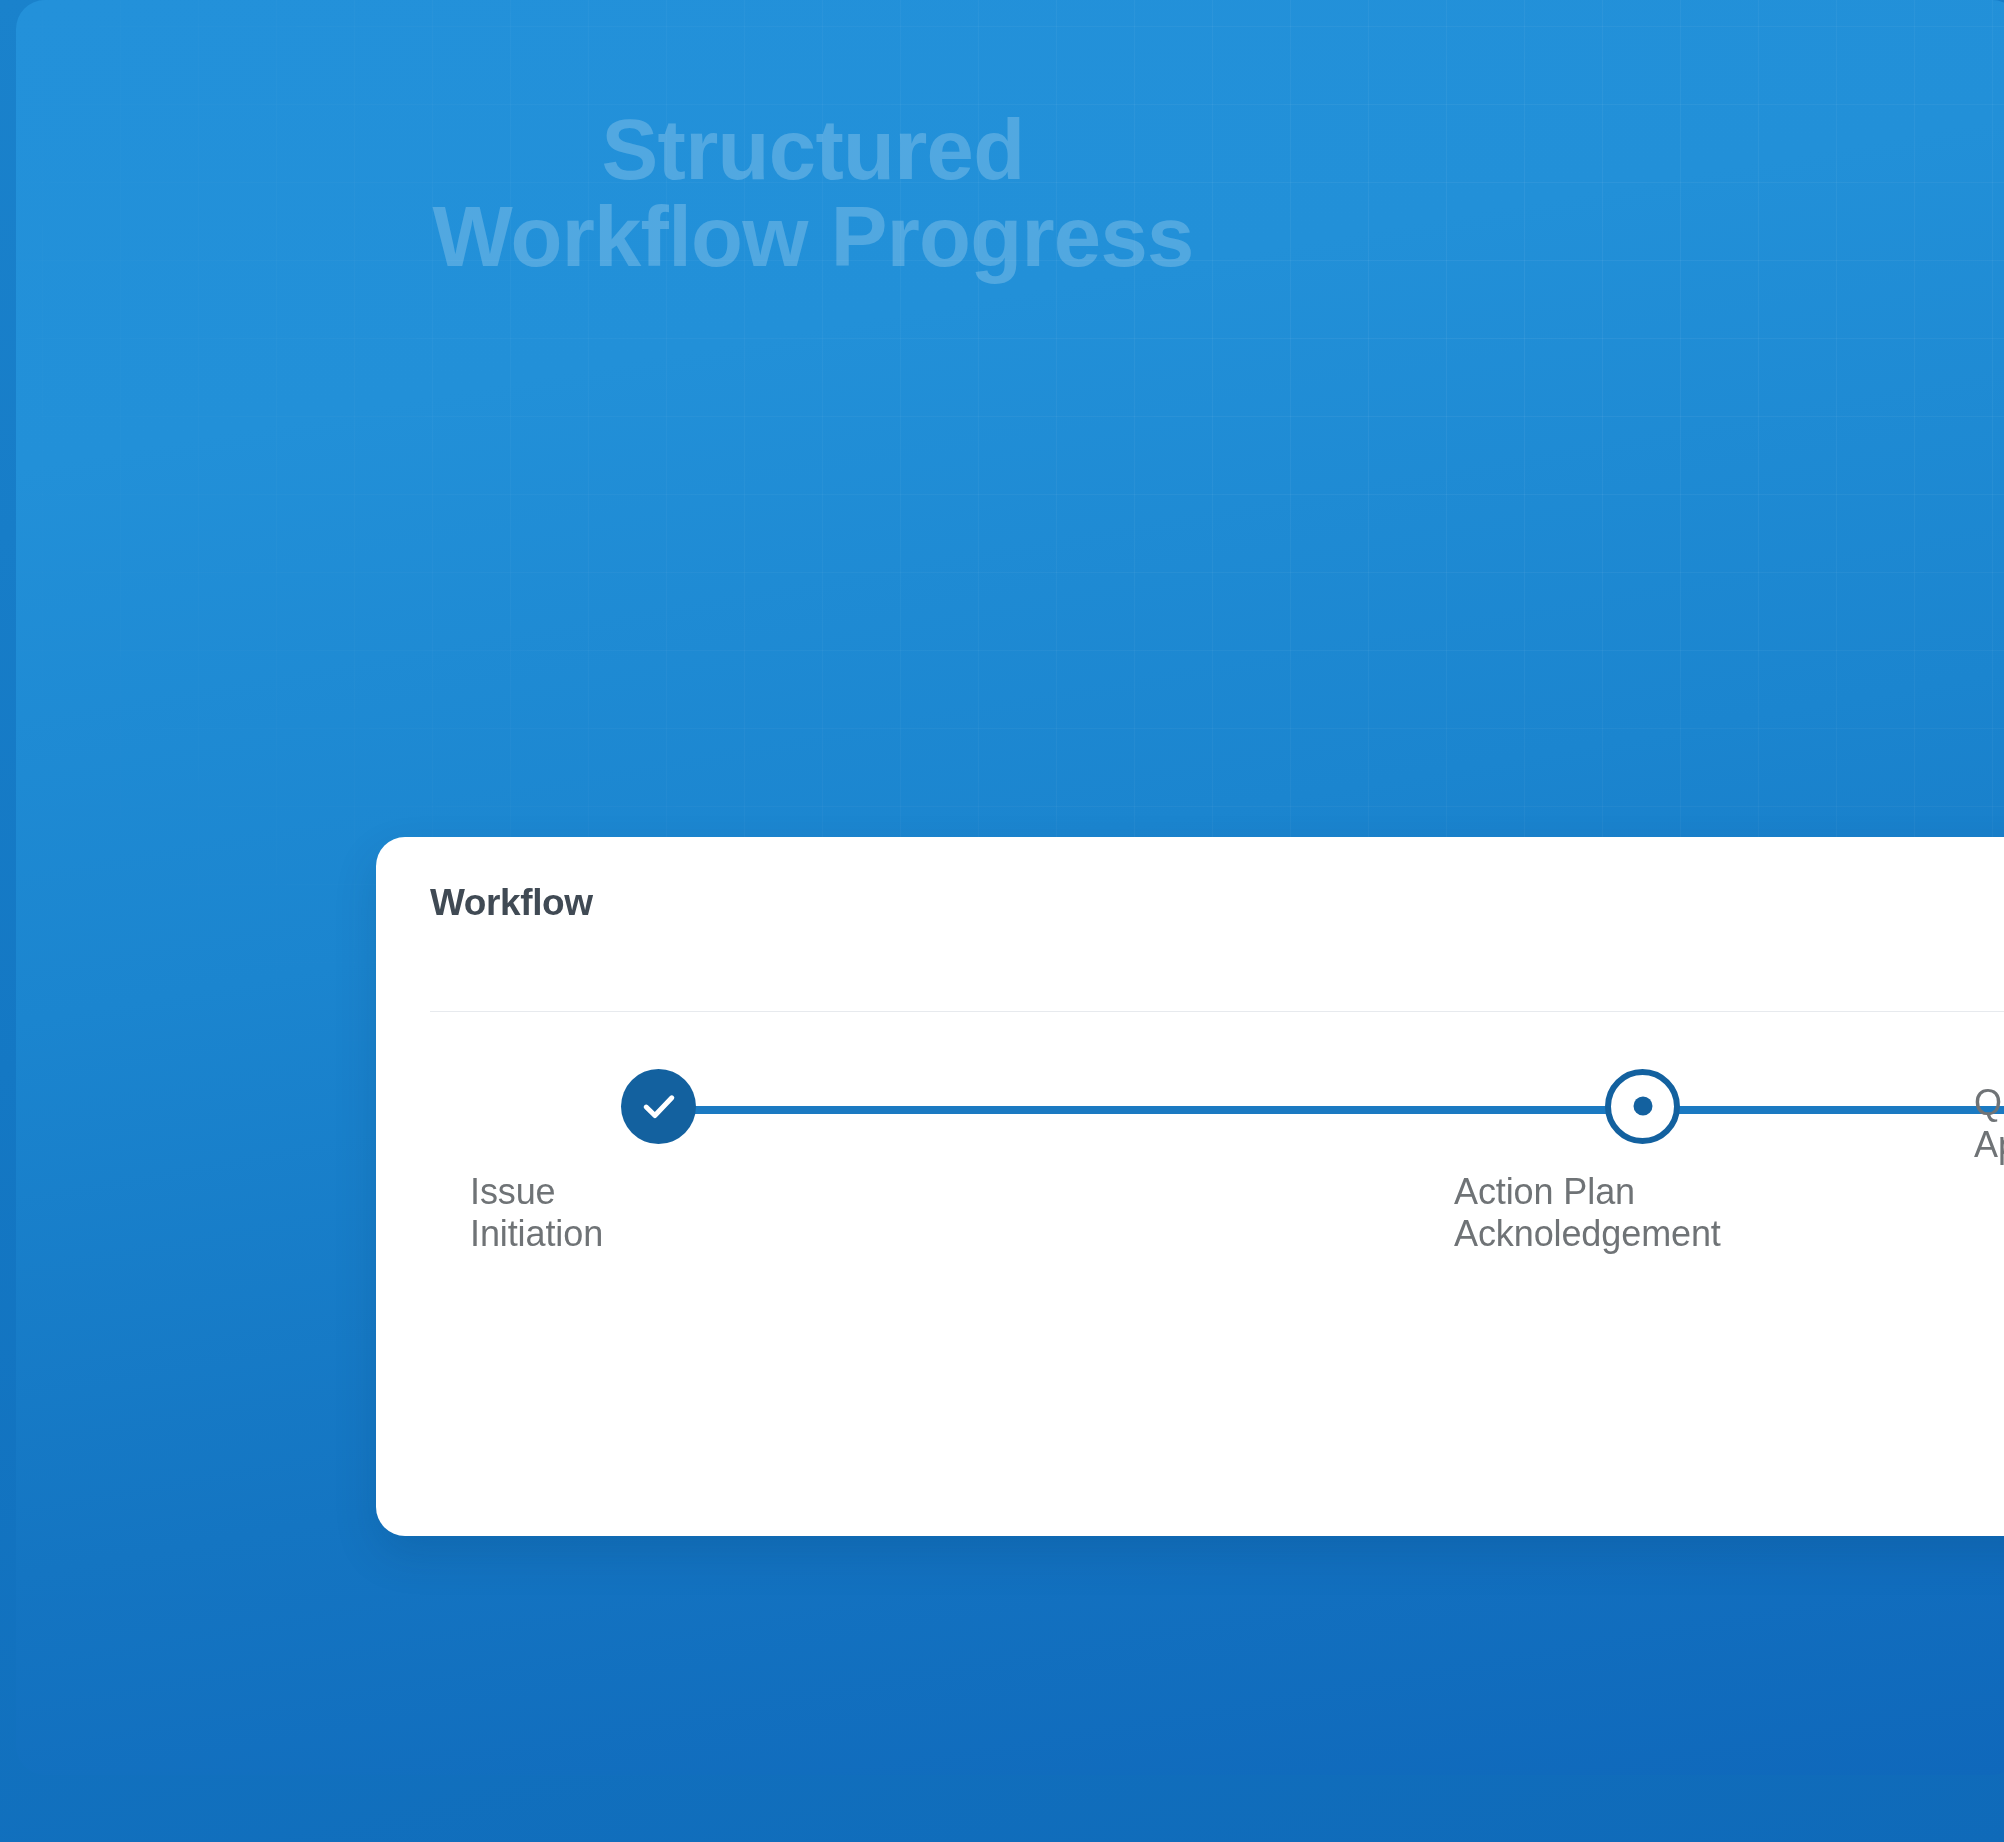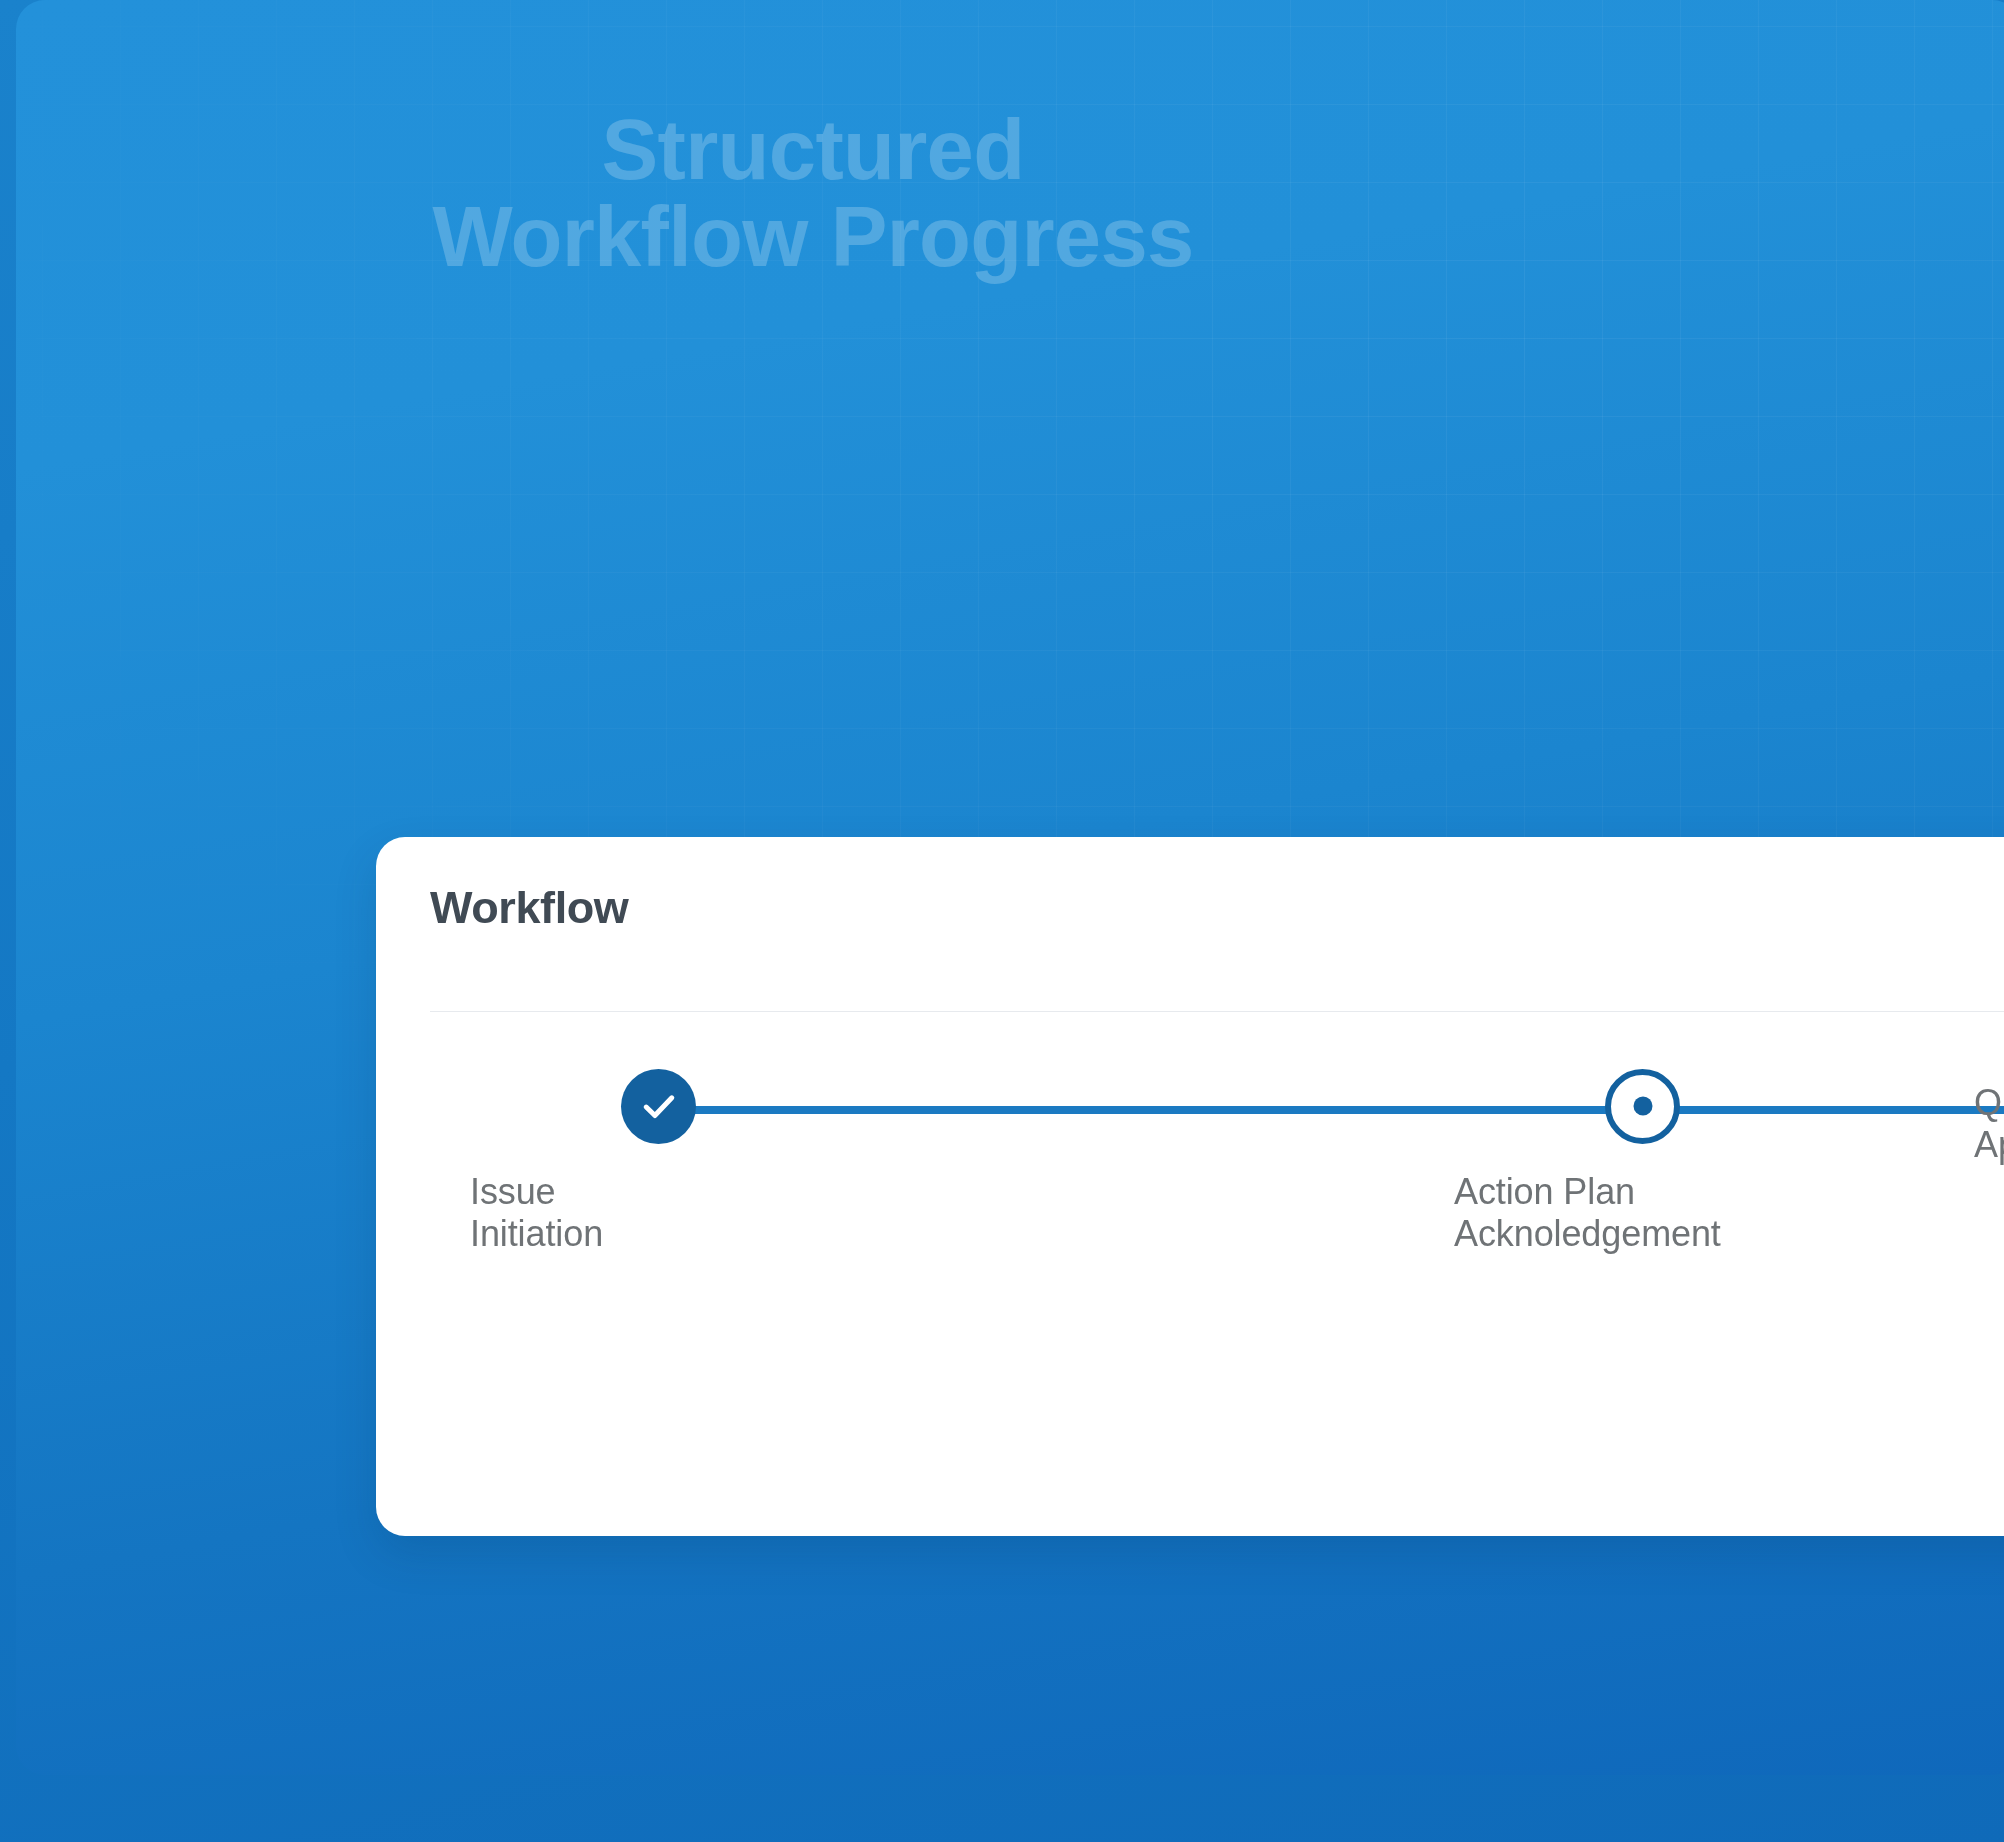--- a/index.html
+++ b/index.html
@@ -81,21 +81,21 @@
     background: #ffffff;
     border-radius: 29px;
     box-shadow: 0 19px 43px rgba(6, 50, 90, 0.16);
     overflow: visible;
   }
 
   .card-title {
     position: absolute;
     left: 54px;
     top: 45px;
-    font-size: 45px;
+    font-size: 37px;
     font-weight: bold;
     color: #404a54;
     letter-spacing: -0.4px;
     white-space: nowrap;
   }
 
   .card-divider {
     position: absolute;
     left: 54px;
     top: 174px;

